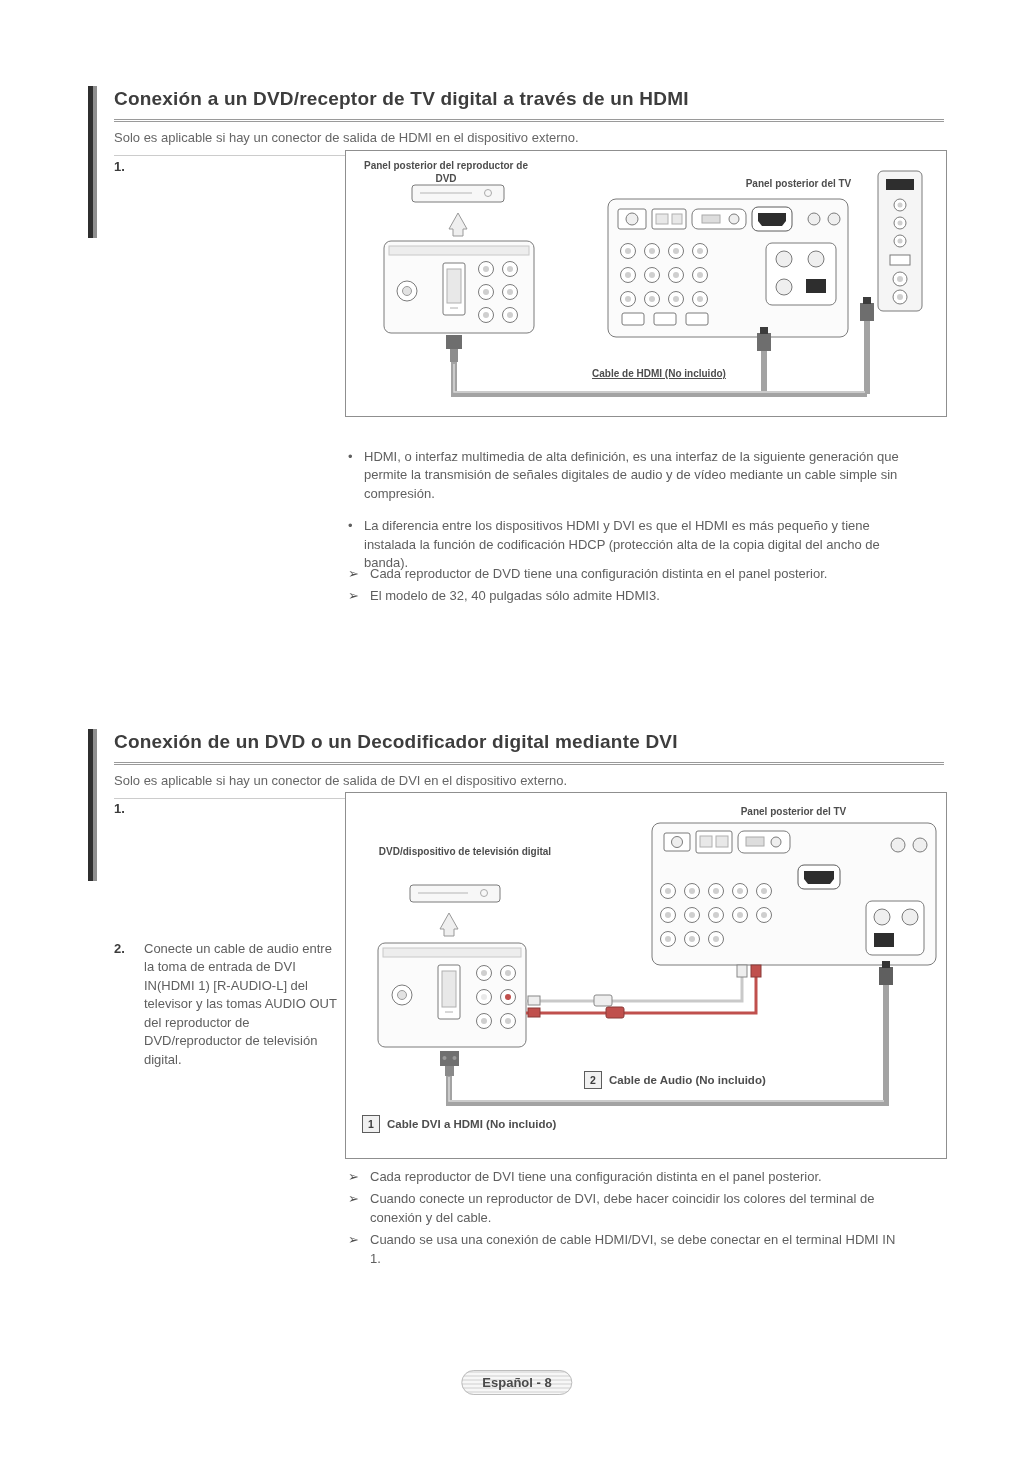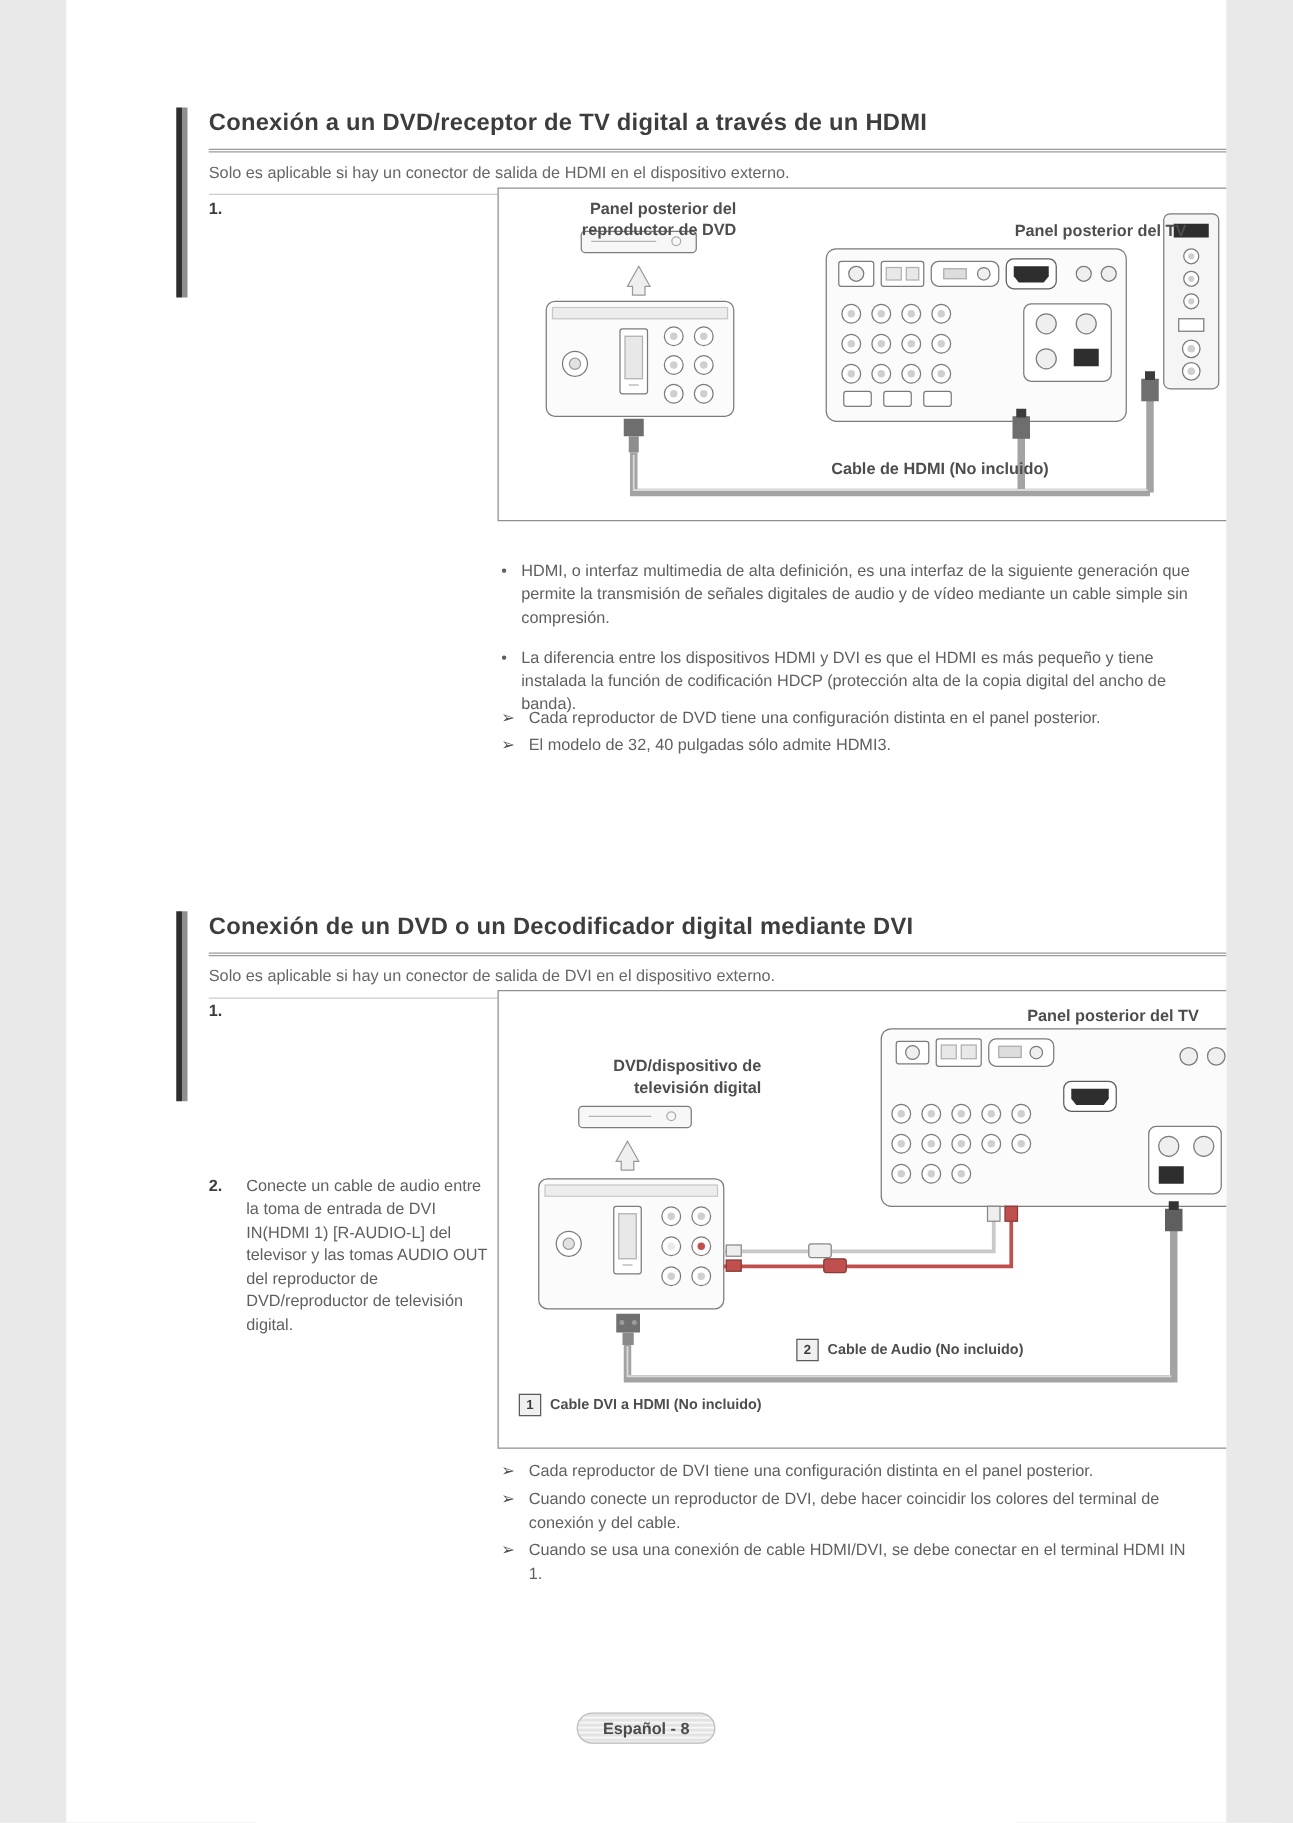--- a/index.html
+++ b/index.html
@@ -1,34 +1,34 @@
 <!DOCTYPE html>
 <html><head>
 <meta charset="utf-8">
 <style>
   html,body{margin:0;padding:0;background:#e9e9e9;}
   .page{
-    position:relative;width:928px;height:1458px;margin:0 auto;background:#ffffff;
+    position:relative;width:1034px;height:1458px;margin:0 auto;background:#ffffff;
     font-family:"Liberation Sans","DejaVu Sans",sans-serif;color:#5a5a5a;font-size:13px;line-height:1.42;
     overflow:hidden;
   }
   .abs{position:absolute;}
   .accent-bar{width:9px;background:linear-gradient(90deg,#2f2f2f 0 55%,#8f8f8f 55% 100%);}
   .sec-title{
     font-size:19px;font-weight:bold;color:#3d3d3d;margin:0;
     padding-bottom:6px;border-bottom:3px double #9a9a9a;letter-spacing:0.2px;
   }
   .sec-subtitle{color:#666;padding:7px 0 8px 0;border-bottom:1px solid #cccccc;}
   .step{display:flex;gap:12px;width:238px;}
   .step-num{font-weight:bold;color:#3c3c3c;flex:0 0 18px;}
   .step-text{width:196px;color:#5f5f5f;}
   .diagram{border:1px solid #8f8f8f;background:#ffffff;}
   .dlabel{
-    position:absolute;font-size:13px;font-weight:bold;color:#4d4d4d;
-    text-align:right;line-height:1.3;
+    position:absolute;font-size:10px;font-weight:bold;color:#4d4d4d;
+    text-align:center;line-height:1.3;
   }
   .dlabel-row{position:absolute;display:flex;align-items:center;gap:7px;font-size:11.5px;font-weight:bold;color:#4d4d4d;}
   .num-box{
     display:inline-flex;align-items:center;justify-content:center;
     width:16px;height:16px;border:1px solid #5c5c5c;background:#f0f0f0;
     font-size:10.5px;font-weight:bold;color:#3c3c3c;flex:0 0 16px;
   }
   .what-is{color:#565656;}
   .bullet-item{display:flex;gap:7px;width:572px;color:#5f5f5f;margin-bottom:14px;}
   .bullet-marker{flex:0 0 9px;color:#5f5f5f;}
@@ -160,21 +160,21 @@
         <rect x="100" y="184" width="16" height="14" fill="#6e6e6e"></rect>
         <rect x="104" y="198" width="8" height="13" fill="#8d8d8d"></rect>
         <rect x="411" y="182" width="14" height="18" fill="#6e6e6e"></rect>
         <rect x="414" y="176" width="8" height="7" fill="#3c3c3c"></rect>
         <rect x="514" y="152" width="14" height="18" fill="#6e6e6e"></rect>
         <rect x="517" y="146" width="8" height="7" fill="#3c3c3c"></rect>
       </g>
     </svg>
     <div class="dlabel" style="left:10px;top:8px;width:180px;">Panel posterior del reproductor de DVD</div>
     <div class="dlabel" style="left:355px;top:26px;width:195px;">Panel posterior del TV</div>
-    <div class="dlabel" style="left:160px;top:216px;width:280px;">Cable de HDMI (No incluido)</div>
+    <div class="dlabel" style="left:173px;top:216px;width:280px;text-decoration:underline;">Cable de HDMI (No incluido)</div>
   </div>
 
 
   <div class="abs" style="left:348px;top:448px;">
     <div class="bullet-item">
       <span class="bullet-marker">•</span>
       <span>HDMI, o interfaz multimedia de alta definición, es una interfaz de la siguiente generación que permite la transmisión de señales digitales de audio y de vídeo mediante un cable simple sin compresión.</span>
     </div>
     <div class="bullet-item">
       <span class="bullet-marker">•</span>

